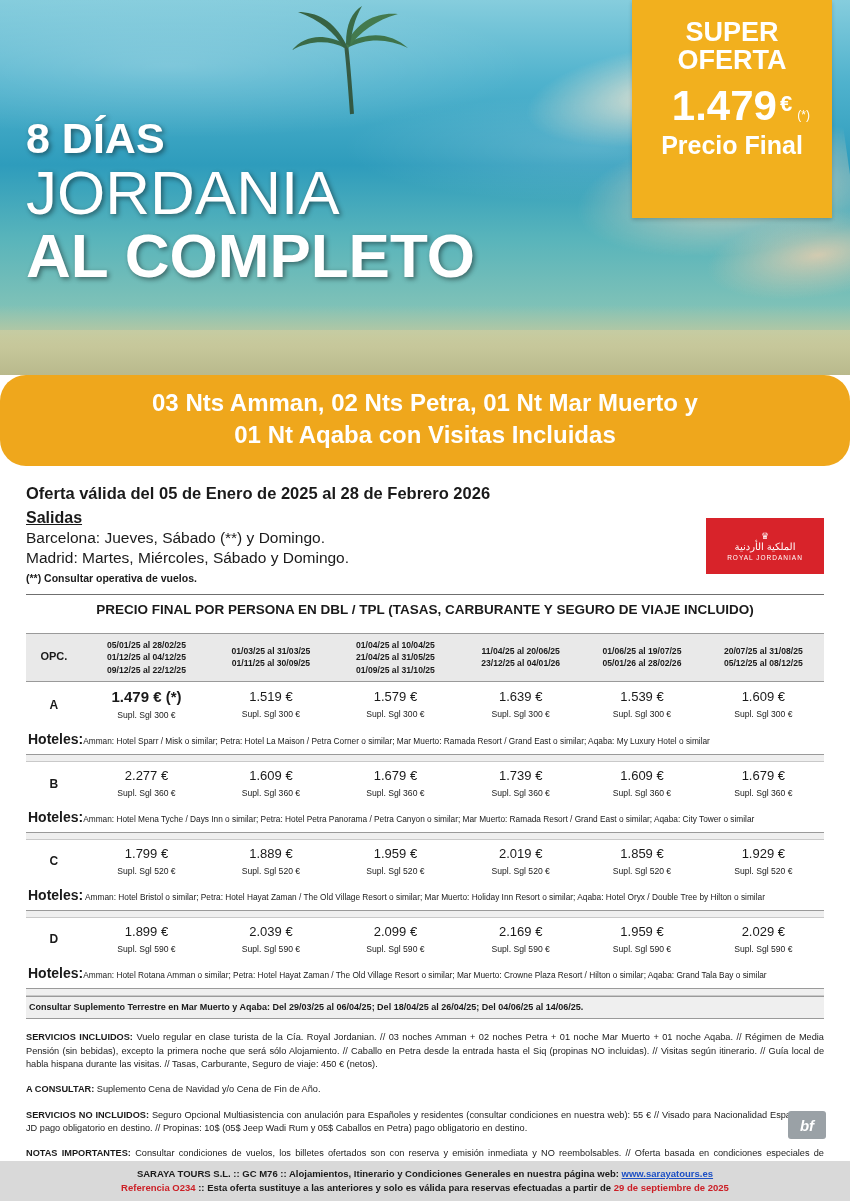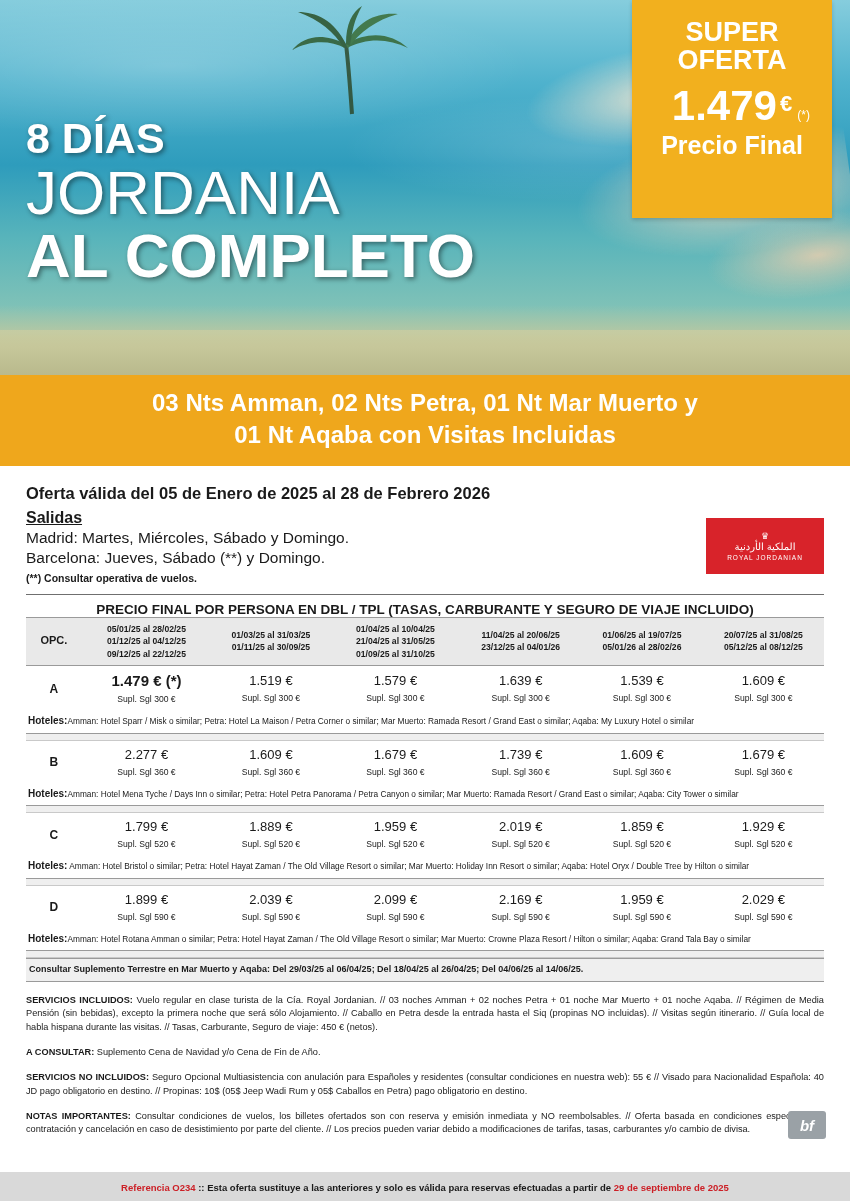--- a/index.html
+++ b/index.html
@@ -83,21 +83,21 @@
     margin-top:10px; display:flex; align-items:center; justify-content:center;
   }
   .offer-badge .price { font-size:42px; font-weight:bold; line-height:1; }
   .offer-badge .eur { font-size:22px; font-weight:bold; margin-left:3px; margin-bottom:3px; }
   .offer-badge .ast { position:absolute; right:22px; top:108px; font-size:12px; }
   .offer-badge .final { font-size:25px; font-weight:bold; margin-top:4px; }
 
   
   .orange-bar {
     width:850px; background:#efa71c; color:#ffffff;
-    padding:12px 0 14px 0; text-align:center;
+    padding:12px 0 14px 0; text-align:center;border-radius:26px;
   }
   .orange-bar div { font-size:24px; font-weight:bold; line-height:1.35; }
 
   
   .sheet { padding: 10px 26px 0 26px; }
 
   .valid-line { font-size:16.5px; font-weight:bold; margin:8px 0 6px 0; }
   .salidas { font-size:16px; font-weight:bold; text-decoration:underline; margin-bottom:2px; }
   .salida-line { font-size:15.5px; margin:2px 0; }
   .consultar-small { font-size:10.5px; font-weight:bold; margin-top:5px; }
@@ -108,21 +108,21 @@
     display:flex; flex-direction:column; align-items:center; justify-content:center;
     color:#ffffff;
   }
   .rj-logo .ar { font-size:10px; letter-spacing:0.5px; }
   .rj-logo .en { font-size:6.5px; letter-spacing:1px; margin-top:2px; }
   .rj-logo .crown { font-size:9px; line-height:1; }
 
   .rule { border-top:1px solid #6f6f6f; margin:10px 0 0 0; }
 
   .price-head {
-    text-align:center; font-size:13.5px; font-weight:bold; padding:7px 0 0 0;
+    text-align:center; font-size:13.5px; font-weight:bold; padding:7px 0 16px 0;
   }
 
   table.rates { width:100%; border-collapse:collapse; table-layout:fixed; }
   table.rates td { vertical-align:middle; }
 
   .hdr-row td {
     background:#e9e9e9; border-top:1px solid #9a9a9a; border-bottom:1px solid #9a9a9a;
     font-size:8.6px; font-weight:bold; text-align:center; padding:5px 2px; line-height:1.45;
   }
   .hdr-row td.opc { font-size:11px; }
@@ -130,21 +130,21 @@
   .opc-cell { text-align:center; font-weight:bold; font-size:12px; }
   .price-cell { text-align:center; padding:6px 2px 7px 2px; }
   .price-cell .p { font-size:13px; }
   .price-cell .p.big { font-size:15px; font-weight:bold; }
   .price-cell .s { font-size:8.6px; margin-top:5px; }
 
   .hotels-row td {
     font-size:8.3px; padding:3px 2px 5px 2px; line-height:1.35;
     border-bottom:1px solid #9a9a9a;
   }
-  .hotels-row td b { font-size:10px; }
+  .hotels-row td b { font-size:14px; }
 
   .spacer-row td { height:7px; background:#efefef; border-bottom:1px solid #c9c9c9; }
 
   .suplemento {
     border-bottom:1px solid #9a9a9a; border-top:1px solid #9a9a9a;
     background:#efefef;
     font-size:9px; font-weight:bold; padding:5px 3px; line-height:1.3;
   }
 
   .notes { margin-top:9px; font-size:9.2px; line-height:1.45; }
@@ -208,22 +208,22 @@
 
 <div class="orange-bar">
   <div>03 Nts Amman,  02 Nts Petra, 01 Nt Mar Muerto y</div>
   <div>01 Nt Aqaba con Visitas Incluidas</div>
 </div>
 
 <div class="sheet">
 
   <div class="valid-line">Oferta válida del 05 de Enero de 2025 al 28 de Febrero 2026</div>
   <div class="salidas">Salidas</div>
+  <div class="salida-line">Barcelona: Jueves, Sábado (**) y Domingo.</div>
   <div class="salida-line">Madrid: Martes, Miércoles, Sábado y Domingo.</div>
-  <div class="salida-line">Barcelona: Jueves, Sábado (**) y Domingo.</div>
   <div class="consultar-small">(**) Consultar operativa de vuelos.</div>
 
   <div class="rj-logo">
     <div class="crown">♛</div>
     <div class="ar">الملكية الأردنية</div>
     <div class="en">ROYAL JORDANIAN</div>
   </div>
 
   <div class="rule"></div>
   <div class="price-head">PRECIO FINAL POR PERSONA EN DBL / TPL (TASAS, CARBURANTE Y SEGURO DE VIAJE INCLUIDO)</div>
@@ -411,16 +411,19 @@
       <p><b>SERVICIOS INCLUIDOS:</b> Vuelo regular en clase turista de la Cía. Royal Jordanian. // 03 noches Amman + 02 noches Petra + 01 noche Mar Muerto + 01 noche Aqaba. // Régimen de Media Pensión (sin bebidas), excepto la primera noche que será sólo Alojamiento. // Caballo en Petra desde la entrada hasta el Siq (propinas NO incluidas). // Visitas según itinerario. // Guía local de habla hispana durante las visitas. // Tasas, Carburante, Seguro de viaje: 450 € (netos).</p>
       <p><b>A CONSULTAR:</b> Suplemento Cena de Navidad y/o Cena de Fin de Año.</p>
       <p><b>SERVICIOS NO INCLUIDOS:</b> Seguro Opcional Multiasistencia con anulación para Españoles y residentes (consultar condiciones en nuestra web): 55 € // Visado para Nacionalidad Española: 40 JD pago obligatorio en destino. // Propinas: 10$ (05$ Jeep Wadi Rum y 05$ Caballos en Petra) pago obligatorio en destino.</p>
       <p><b>NOTAS IMPORTANTES:</b> Consultar condiciones de vuelos, los billetes ofertados son con reserva y emisión inmediata y NO reembolsables. // Oferta basada en condiciones especiales de contratación y cancelación en caso de desistimiento por parte del cliente. // Los precios pueden variar debido a modificaciones de tarifas, tasas, carburantes y/o cambio de divisa.</p>
     </div>
 </div>
 
 <div class="bf-logo">bf</div>
 
 <div class="footer">
+  <div class="f1">
+    <span>SARAYA TOURS S.L. :: GC M76 ::  Alojamientos, Itinerario y Condiciones Generales en nuestra página web:  </span><a class="url" href="#">www.sarayatours.es</a>
+  </div>
   <div class="f2">
     <span class="ref">Referencia O234</span><span> :: Esta oferta sustituye a las anteriores y solo es válida para reservas efectuadas a partir de </span><span class="date">29 de septiembre de 2025</span>
   </div>
 </div>
 
 </body></html>

